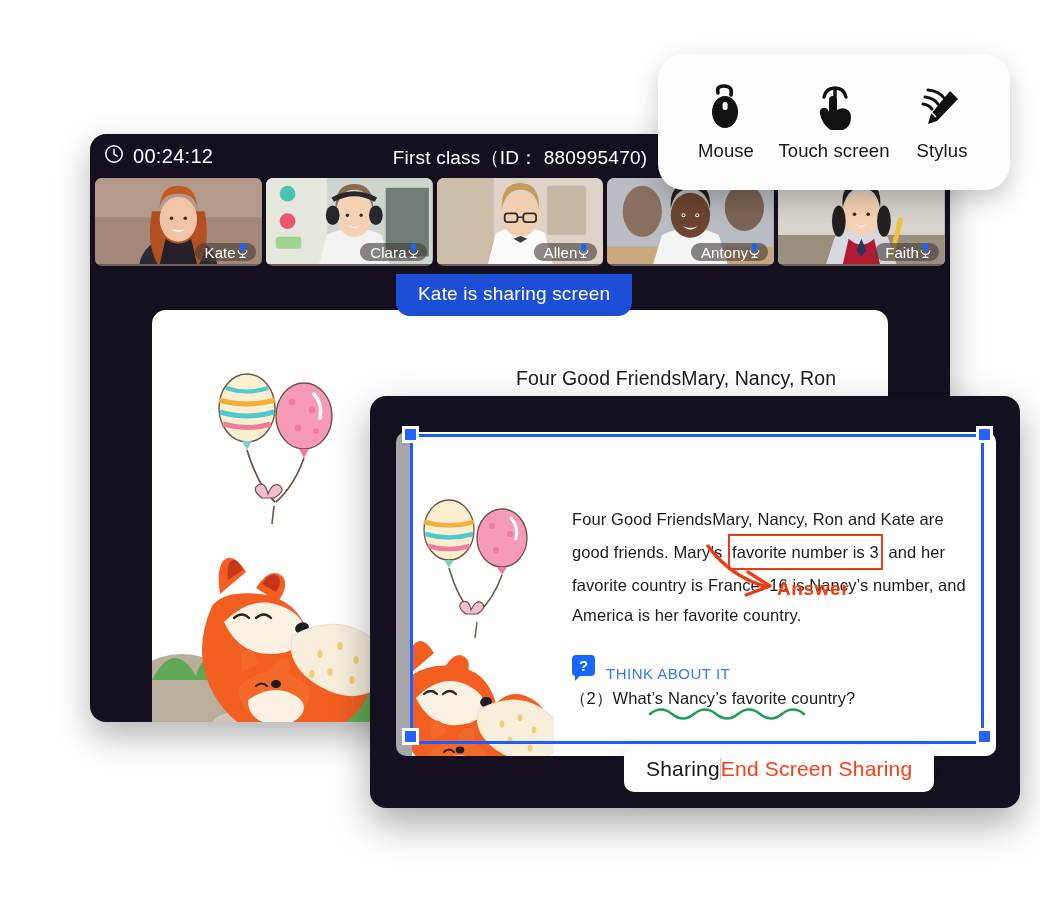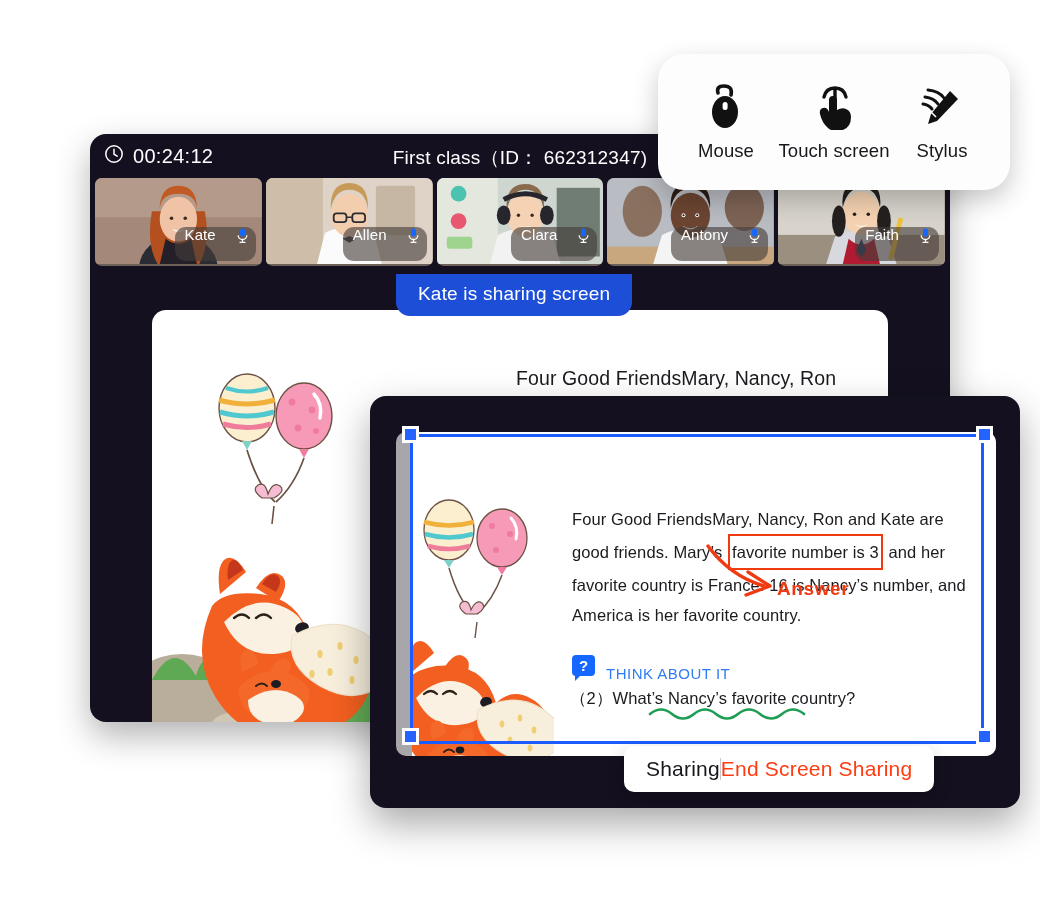--- a/index.html
+++ b/index.html
@@ -38,23 +38,23 @@
   }
 
   
   .tiles{position:absolute;left:2px;top:44px;right:2px;height:88px;display:flex;gap:4px;padding:0 3px;box-sizing:border-box;}
   .tile{
     position:relative;flex:1;border-radius:7px;overflow:hidden;
     background:#6e6258;
   }
   .tile .scene{position:absolute;inset:0;}
   .name-pill{
-    position:absolute;right:6px;bottom:5px;height:34px;
+    position:absolute;right:6px;bottom:5px;height:18px;
     background:rgba(70,62,58,.62);border-radius:11px;
-    display:flex;gap:20px;padding:0 7px 0 10px;
+    display:flex;align-items:center;gap:0;padding:0 7px 0 10px;
   }
   .name-pill .nm{color:#fff;font-size:15px;line-height:1;letter-spacing:.1px;}
 
   
   .share-banner{
     position:absolute;left:396px;top:274px;
     background:#1d4ed8;color:#fff;
     border-radius:0 0 14px 14px;
     padding:9px 22px 11px;font-size:19px;letter-spacing:.2px;z-index:22;
   }
@@ -141,65 +141,40 @@
     <div class="wb-header">
       <div class="clock-wrap">
         <span>
           <svg width="20" height="20" viewBox="0 0 20 20">
             <circle cx="10" cy="10" r="8.2" fill="none" stroke="#ffffff" stroke-width="1.5"></circle>
             <path d="M10 5.2 L10 10.2 L13.2 12.1" fill="none" stroke="#ffffff" stroke-width="1.5" stroke-linecap="round"></path>
           </svg>
         </span>
         <span class="clock-time">00:24:12</span>
       </div>
-      <div class="wb-title">First class（ID： 662312347)</div>
+      <div class="wb-title">First class（ID： 880995470)</div>
     </div>
 
     <div class="tiles">
 
       <div class="tile">
         <svg class="scene" viewBox="0 0 170 88" preserveAspectRatio="xMidYMid slice">
           <rect width="170" height="88" fill="#a4897a"></rect>
           <rect y="0" width="170" height="40" fill="#b49a8a"></rect>
           <ellipse cx="85" cy="92" rx="40" ry="34" fill="#2b2b33"></ellipse>
           <path d="M58 34 q-6 34 6 54 h42 q12 -20 6 -54z" fill="#b4501f"></path>
           <ellipse cx="85" cy="42" rx="19" ry="23" fill="#f0c3a6"></ellipse>
           <path d="M66 38 q-2 -22 19 -22 q21 0 19 22 q2 -30 -19 -30 q-21 0 -19 30z" fill="#c25a23"></path>
           <circle cx="78" cy="41" r="1.8" fill="#3a2a20"></circle>
           <circle cx="92" cy="41" r="1.8" fill="#3a2a20"></circle>
           <path d="M78 52 q7 6 14 0 q-7 3 -14 0z" fill="#fff"></path>
           <path d="M72 62 q13 10 26 0 l6 26 h-38z" fill="#241f28"></path>
         </svg>
         <div class="name-pill">
           <span class="nm">Kate</span>
-          <span>
-            <svg width="13" height="17" viewBox="0 0 13 17">
-              <rect x="4" y="1.5" width="5" height="8" rx="2.5" fill="#1667ff"></rect>
-              <path d="M2.2 8.2 a4.3 4.3 0 0 0 8.6 0" fill="none" stroke="#ffffff" stroke-width="1.3"></path>
-              <path d="M6.5 12.6 L6.5 15.2 M4 15.3 L9 15.3" stroke="#ffffff" stroke-width="1.3" stroke-linecap="round"></path>
-            </svg>
-          </span>
-        </div>
-      </div>
-
-      <div class="tile">
-        <svg class="scene" viewBox="0 0 170 88" preserveAspectRatio="xMidYMid slice">
-          <rect width="170" height="88" fill="#ded3c6"></rect>
-          <rect x="0" y="0" width="58" height="88" fill="#cdbda9"></rect>
-          <rect x="112" y="8" width="40" height="50" rx="3" fill="#c6b7a4"></rect>
-          <path d="M60 56 q25 -12 50 0 l8 32 h-66z" fill="#fbfbfb"></path>
-          <ellipse cx="85" cy="38" rx="19" ry="22" fill="#f2cdae"></ellipse>
-          <path d="M66 32 q4 -20 19 -20 q16 0 19 20 q1 -27 -19 -27 q-20 0 -19 27z" fill="#c79a57"></path>
-          <rect x="69" y="36" width="13" height="9" rx="3" fill="none" stroke="#2a2a30" stroke-width="1.8"></rect>
-          <rect x="88" y="36" width="13" height="9" rx="3" fill="none" stroke="#2a2a30" stroke-width="1.8"></rect>
-          <path d="M82 40 h6" stroke="#2a2a30" stroke-width="1.6"></path>
-          <path d="M85 66 l-7 -4 l7 -3 l7 3z" fill="#3a3a44"></path>
-        </svg>
-        <div class="name-pill">
-          <span class="nm">Allen</span>
           <span>
             <svg width="13" height="17" viewBox="0 0 13 17">
               <rect x="4" y="1.5" width="5" height="8" rx="2.5" fill="#1667ff"></rect>
               <path d="M2.2 8.2 a4.3 4.3 0 0 0 8.6 0" fill="none" stroke="#ffffff" stroke-width="1.3"></path>
               <path d="M6.5 12.6 L6.5 15.2 M4 15.3 L9 15.3" stroke="#ffffff" stroke-width="1.3" stroke-linecap="round"></path>
             </svg>
           </span>
         </div>
       </div>
 
@@ -216,20 +191,45 @@
           <path d="M71 34 q4 -22 19 -22 q16 0 19 22 q2 -28 -19 -28 q-21 0 -19 28z" fill="#8a6a4d"></path>
           <path d="M68 22 q22 -12 44 0" fill="none" stroke="#26262c" stroke-width="5"></path>
           <ellipse cx="68" cy="38" rx="7" ry="10" fill="#26262c"></ellipse>
           <ellipse cx="112" cy="38" rx="7" ry="10" fill="#26262c"></ellipse>
           <circle cx="83" cy="38" r="1.7" fill="#3a2a20"></circle>
           <circle cx="97" cy="38" r="1.7" fill="#3a2a20"></circle>
           <path d="M83 48 q7 6 14 0 q-7 4 -14 0z" fill="#fff"></path>
         </svg>
         <div class="name-pill">
           <span class="nm">Clara</span>
+          <span>
+            <svg width="13" height="17" viewBox="0 0 13 17">
+              <rect x="4" y="1.5" width="5" height="8" rx="2.5" fill="#1667ff"></rect>
+              <path d="M2.2 8.2 a4.3 4.3 0 0 0 8.6 0" fill="none" stroke="#ffffff" stroke-width="1.3"></path>
+              <path d="M6.5 12.6 L6.5 15.2 M4 15.3 L9 15.3" stroke="#ffffff" stroke-width="1.3" stroke-linecap="round"></path>
+            </svg>
+          </span>
+        </div>
+      </div>
+
+      <div class="tile">
+        <svg class="scene" viewBox="0 0 170 88" preserveAspectRatio="xMidYMid slice">
+          <rect width="170" height="88" fill="#ded3c6"></rect>
+          <rect x="0" y="0" width="58" height="88" fill="#cdbda9"></rect>
+          <rect x="112" y="8" width="40" height="50" rx="3" fill="#c6b7a4"></rect>
+          <path d="M60 56 q25 -12 50 0 l8 32 h-66z" fill="#fbfbfb"></path>
+          <ellipse cx="85" cy="38" rx="19" ry="22" fill="#f2cdae"></ellipse>
+          <path d="M66 32 q4 -20 19 -20 q16 0 19 20 q1 -27 -19 -27 q-20 0 -19 27z" fill="#c79a57"></path>
+          <rect x="69" y="36" width="13" height="9" rx="3" fill="none" stroke="#2a2a30" stroke-width="1.8"></rect>
+          <rect x="88" y="36" width="13" height="9" rx="3" fill="none" stroke="#2a2a30" stroke-width="1.8"></rect>
+          <path d="M82 40 h6" stroke="#2a2a30" stroke-width="1.6"></path>
+          <path d="M85 66 l-7 -4 l7 -3 l7 3z" fill="#3a3a44"></path>
+        </svg>
+        <div class="name-pill">
+          <span class="nm">Allen</span>
           <span>
             <svg width="13" height="17" viewBox="0 0 13 17">
               <rect x="4" y="1.5" width="5" height="8" rx="2.5" fill="#1667ff"></rect>
               <path d="M2.2 8.2 a4.3 4.3 0 0 0 8.6 0" fill="none" stroke="#ffffff" stroke-width="1.3"></path>
               <path d="M6.5 12.6 L6.5 15.2 M4 15.3 L9 15.3" stroke="#ffffff" stroke-width="1.3" stroke-linecap="round"></path>
             </svg>
           </span>
         </div>
       </div>
 

